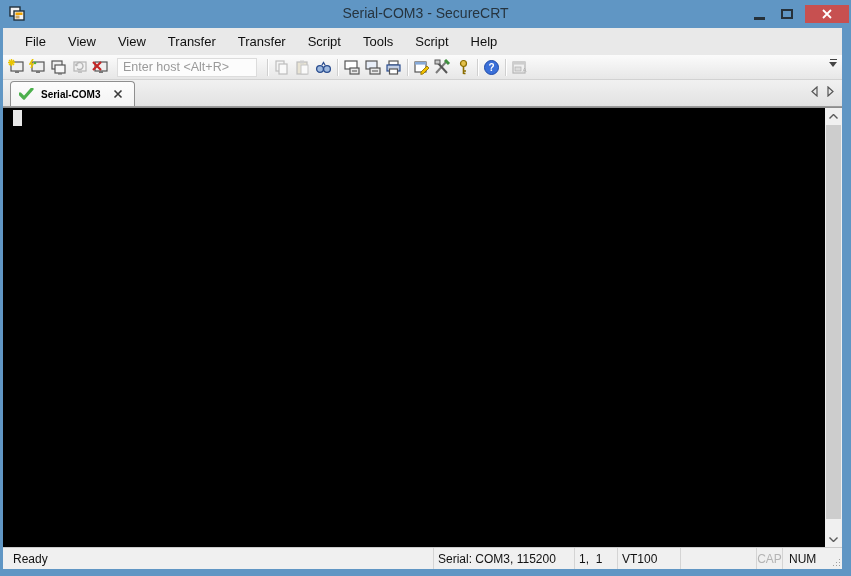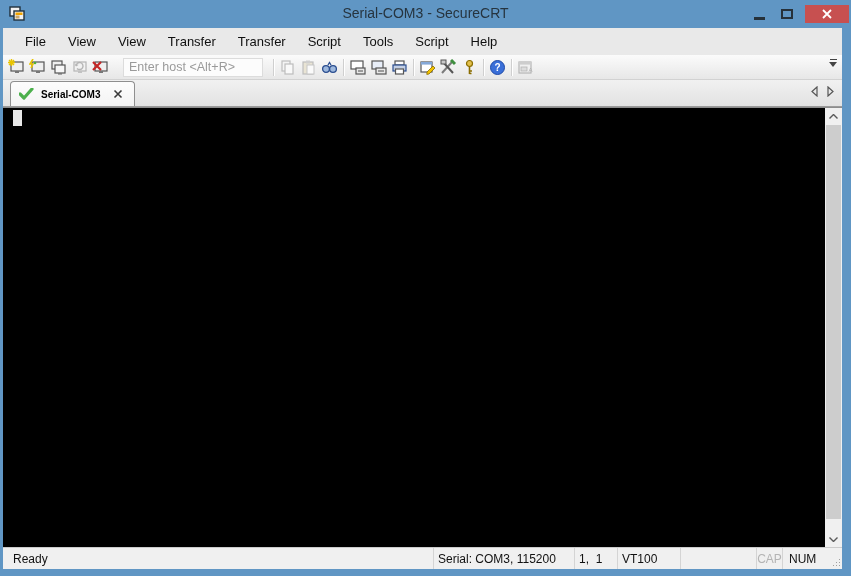--- a/index.html
+++ b/index.html
@@ -40,21 +40,21 @@
   
   .toolbar {
     height:25px; flex:0 0 auto; position:relative;
     background:linear-gradient(#fbfbfb,#e7e7e7);
     border-bottom:1px solid #d2d2d2;
     display:flex; align-items:center; padding:0 3px;
   }
   .tbtn { width:21px; height:21px; display:flex; align-items:center; justify-content:center; }
   .tsep { width:1px; height:17px; background:#cfcfcf; margin:0 3px; box-shadow:1px 0 0 #fff; }
   .host-input {
-    width:140px; height:19px; margin:0 7px 0 12px; border:1px solid #dcdcdc;
+    width:140px; height:19px; margin:0 7px 0 6px; border:1px solid #dcdcdc;
     background:#fcfcfc; font-family:"Liberation Sans",sans-serif;
     font-size:12.5px; color:#555; padding:8px 5px; outline:none;
   }
   .host-input::placeholder { color:#9a9a9a; opacity:1; }
   .tb-overflow { position:absolute; right:3px; top:4px; width:12px; height:16px; display:flex; flex-direction:column; align-items:center; }
   .tb-overflow .bar { width:7px; height:1px; background:#444; margin-bottom:2px; }
 
   
   .tabstrip {
     height:27px; flex:0 0 auto; position:relative;

